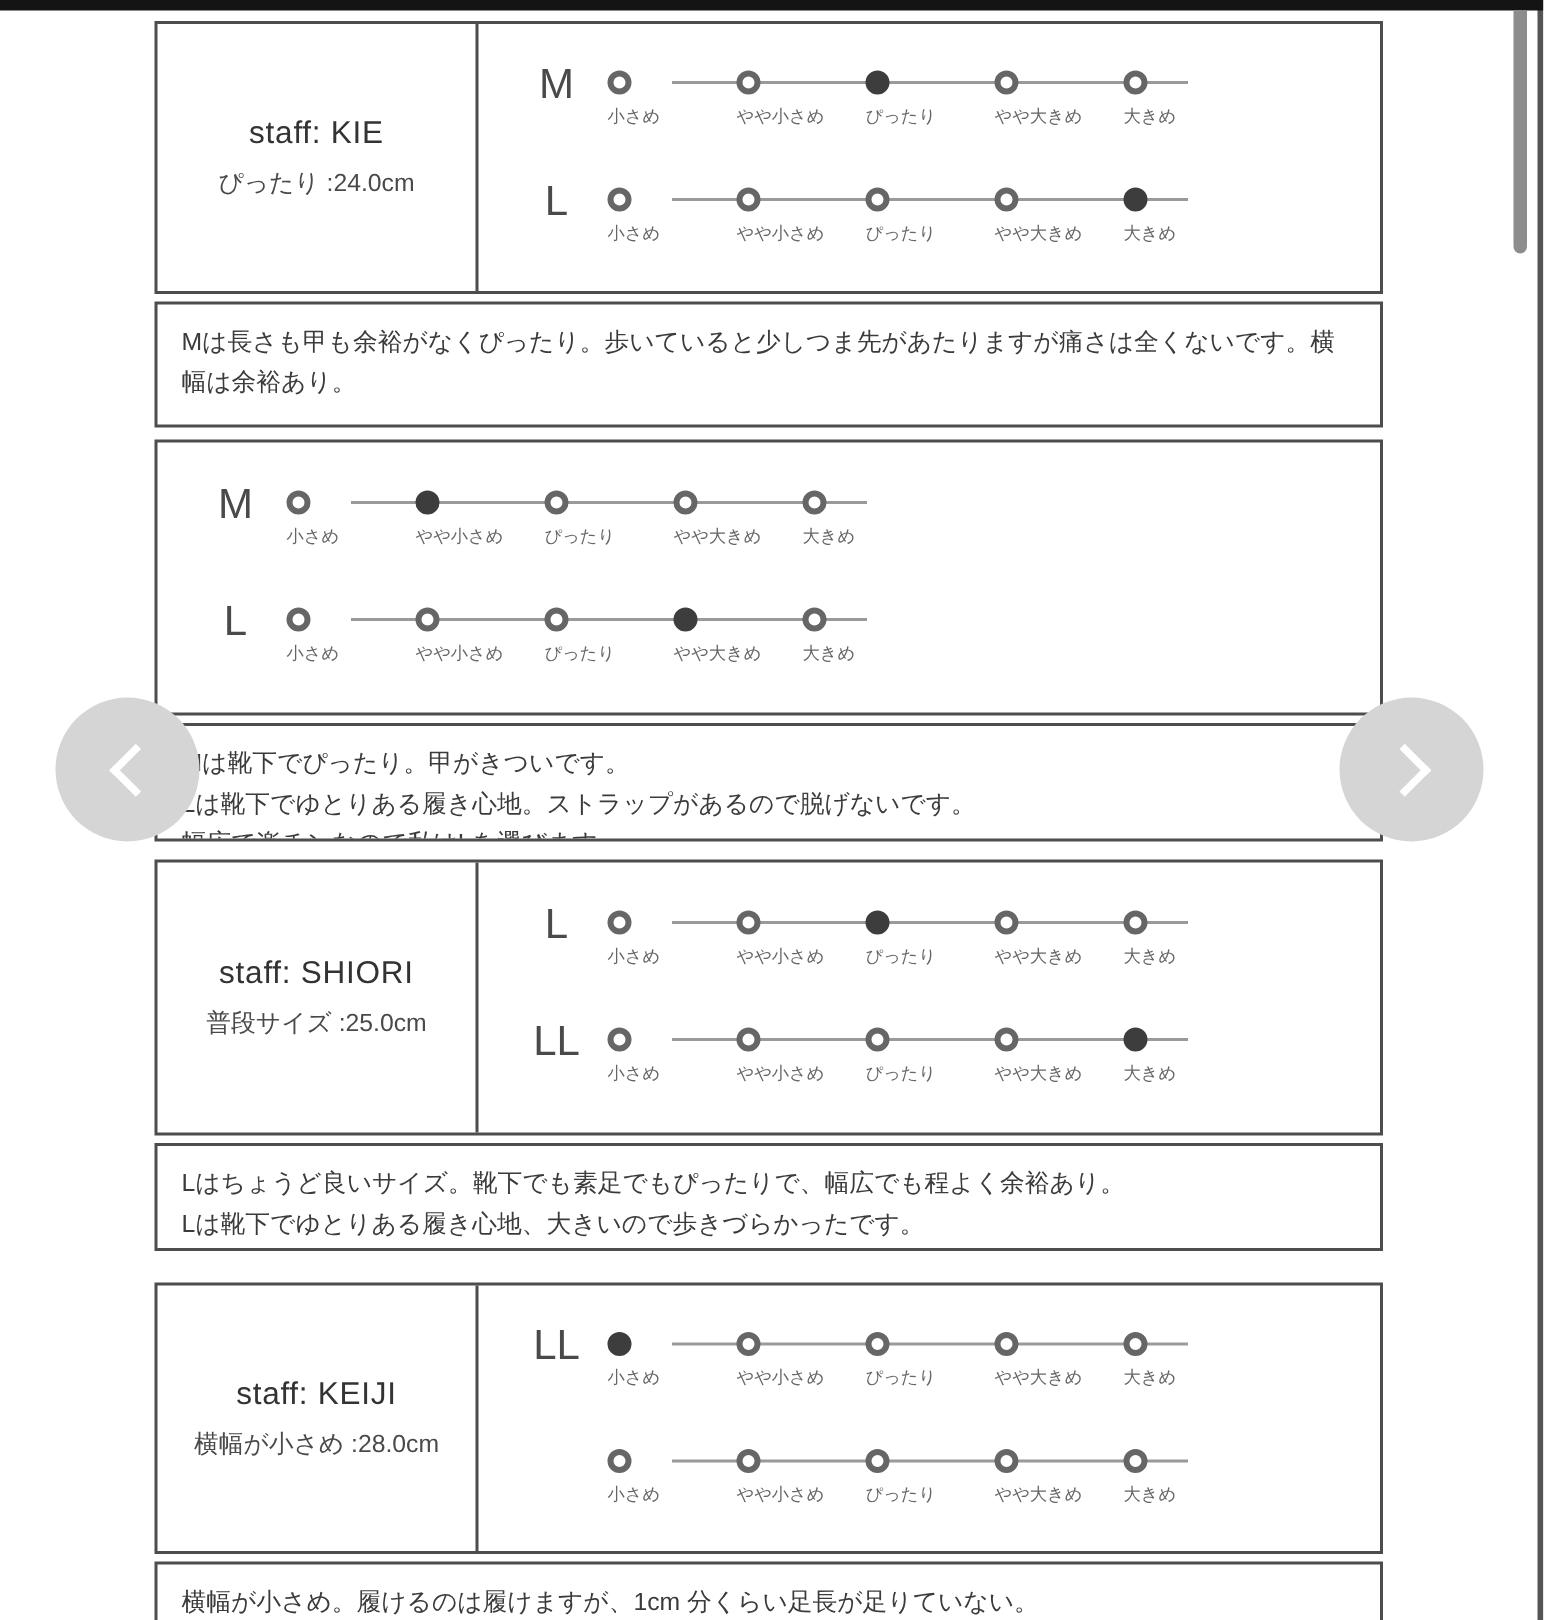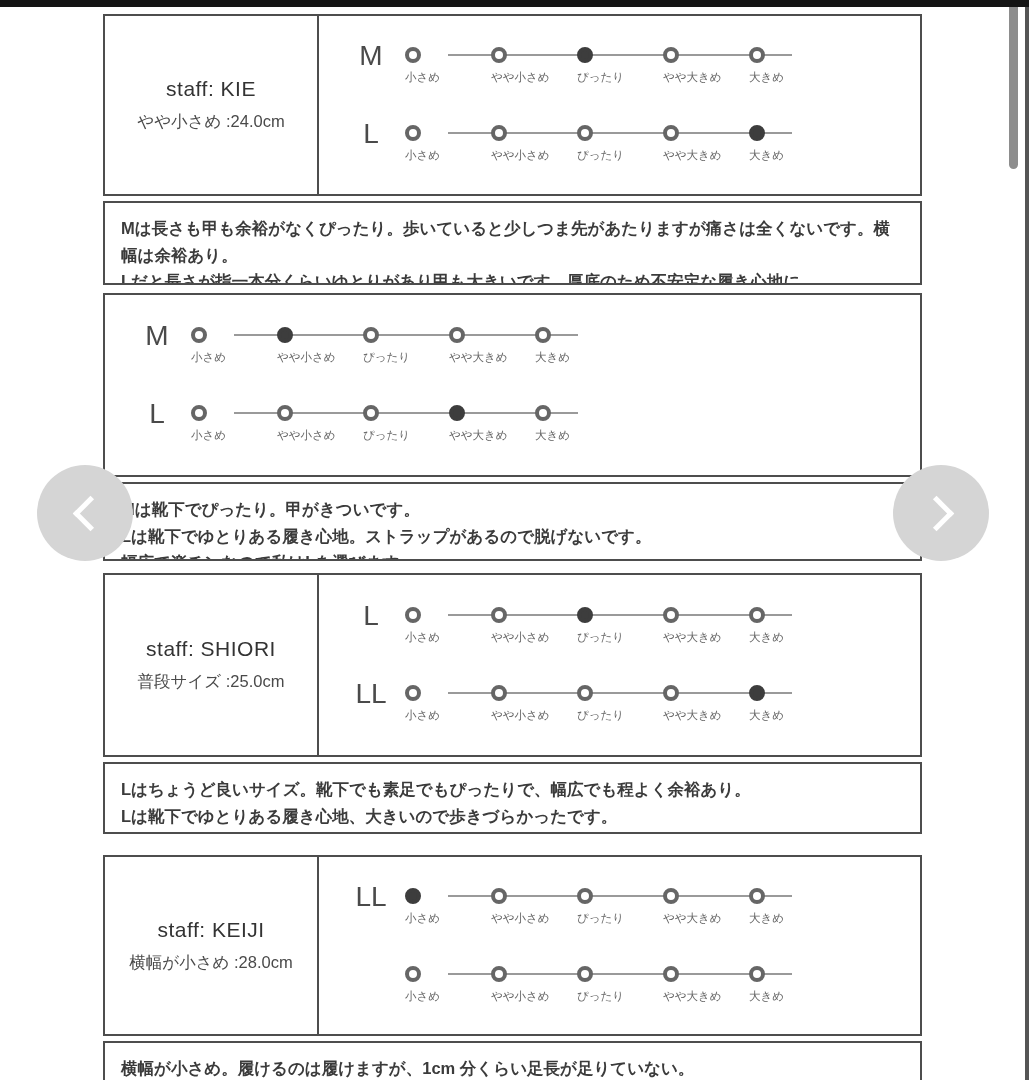--- a/index.html
+++ b/index.html
@@ -28,21 +28,21 @@
   .row-size { width:68px; text-align:center; font-size:28px; color:#4a4a4a; height:17px; line-height:17px; }
   .scale { position:relative; display:flex; }
   .scale-line { position:absolute; left:43px; right:43px; top:7px; height:2px; background:#9a9a9a; }
   .dot-unit { width:86px; display:flex; flex-direction:column; align-items:flex-start; gap:7px; position:relative; }
   .dot { width:16px; height:16px; border-radius:50%; background:#fff; border:4px solid #666; box-sizing:border-box; position:relative; z-index:1; }
   .dot.filled { background:#3d3d3d; border-color:#3d3d3d; }
   .dot-label { font-size:11.5px; color:#666; white-space:nowrap; }
 
   .comment-box {
     position:absolute; left:103px; width:819px; box-sizing:border-box;
-    border:2px solid #4d4d4d; background:#fff; padding:12px 16px; overflow:hidden;font-weight:bold;
+    border:2px solid #4d4d4d; background:#fff; padding:12px 16px; overflow:hidden;
   }
   .comment-box p { margin:0; font-size:16.5px; line-height:1.62; color:#3b3b3b; }
 
   .carousel-btn {
     position:absolute; top:465px; width:96px; height:96px; border-radius:50%;
     background:#d5d5d5; border:none; z-index:7; padding:0; cursor:pointer;
     display:flex; align-items:center; justify-content:center;
   }
   .carousel-btn.prev { left:37px; }
   .carousel-btn.next { left:893px; }
@@ -64,21 +64,21 @@
 <body>
 
 <div id="screen">
   <div class="top-bar"></div>
   <div class="right-edge"></div>
   <div class="scrollbar"></div>
 
   <div class="staff-table" id="table-0">
     <div class="staff-cell">
       <div class="staff-name">staff: KIE</div>
-      <div class="staff-size">やや小さめ :24.0cm</div>
+      <div class="staff-size">ぴったり :24.0cm</div>
     </div>
     <div class="rating-cell">
       <div class="scale-row">
         <div class="row-size">M</div>
         <div class="scale">
           <div class="scale-line"></div>
         <div class="dot-unit">
               <div class="dot"></div>
               <div class="dot-label">小さめ</div>
             </div>
@@ -123,21 +123,20 @@
             <div class="dot-unit">
               <div class="dot filled"></div>
               <div class="dot-label">大きめ</div>
             </div>
           </div>
       </div>
     </div>
   </div>
   <div class="comment-box" id="comment-0">
       <p>Mは長さも甲も余裕がなくぴったり。歩いていると少しつま先があたりますが痛さは全くないです。横幅は余裕あり。</p>
-      <p>Lだと長さが指一本分くらいゆとりがあり甲も大きいです。厚底のため不安定な履き心地に。</p>
     </div>
 
   <div class="staff-table" id="table-1">
     <div class="rating-cell">
       <div class="scale-row">
         <div class="row-size">M</div>
         <div class="scale">
           <div class="scale-line"></div>
         <div class="dot-unit">
               <div class="dot"></div>

